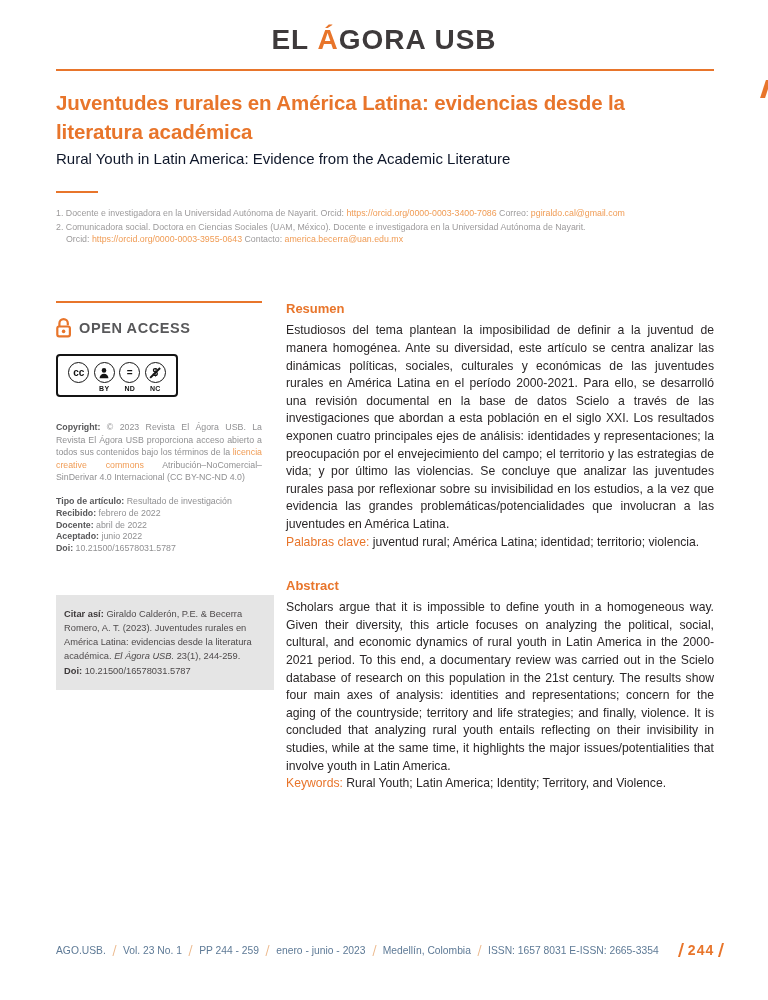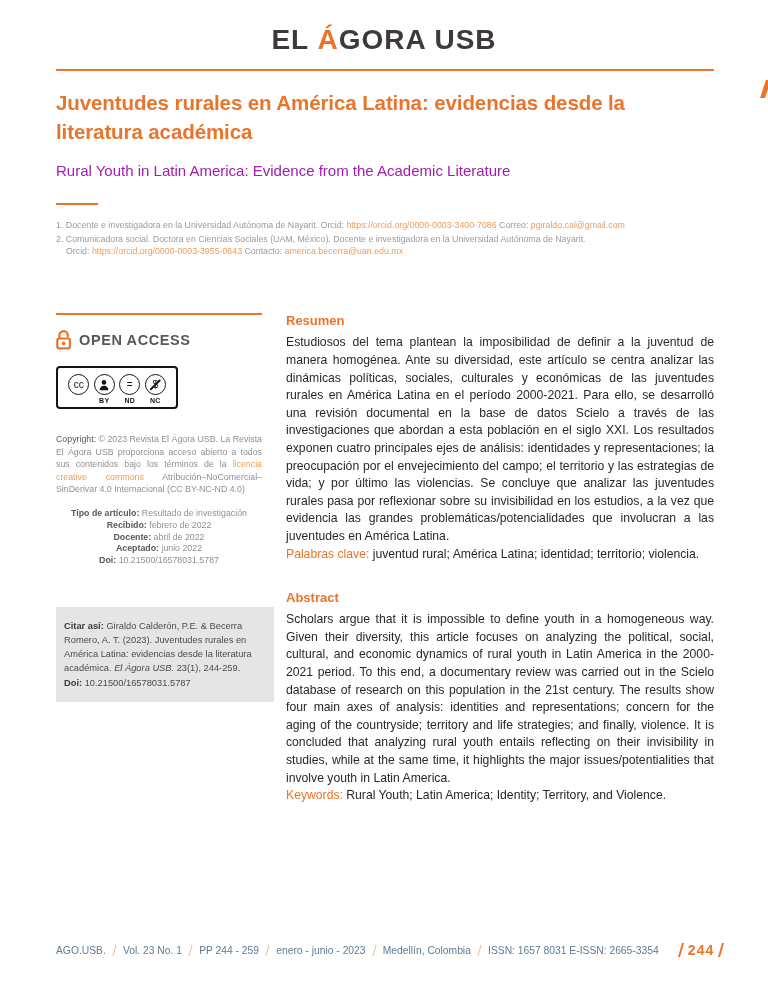--- a/index.html
+++ b/index.html
@@ -14,21 +14,21 @@
   
   .masthead { padding-top:26px; text-align:center; }
   .logo { font-size:28px; font-weight:700; letter-spacing:1px; color:#3e3a3b; line-height:1; }
   .logo .accent { color:#E8752B; }
   .rule-full { margin:15px 54px 0 56px; height:2px; background:#E8752B; }
   .right-tick { position:absolute; right:0; top:80px; width:5px; height:18px; background:#E8752B; transform:skewX(-18deg); }
 
   
   .title-block { margin:17px 54px 0 56px; }
   .title-es { font-size:20.5px; line-height:1.42; font-weight:700; color:#E8752B; max-width:640px; letter-spacing:-0.1px; }
-  .title-en { margin-top:15px; font-size:15px; line-height:1.35; font-weight:400; color:#a21caf; }
+  .title-en { margin-top:3px; font-size:15px; line-height:1.35; font-weight:400; color:#0f172a; }
   .short-rule { margin-top:22px; width:42px; height:2px; background:#E8752B; }
 
   
   .byline { margin:28px 54px 0 56px; font-size:13.5px; color:#3a3637; }
   .byline sup { font-size:8.5px; color:#E8752B; vertical-align:super; }
   .footnotes { margin:14px 54px 0 56px; font-size:8.8px; line-height:12px; color:#9c9a9b; }
   .fn { padding-left:10px; text-indent:-10px; margin-bottom:2px; }
   .fn a, .fn-link { color:#F09C55; text-decoration:none; cursor:pointer; }
 
   
@@ -39,31 +39,31 @@
   
   .side-rule { height:2px; background:#E8752B; margin-bottom:14px; }
   .open-access { display:flex; align-items:center; gap:7px; }
   .open-access-label { font-size:14.5px; font-weight:600; letter-spacing:0.6px; color:#58585a; }
 
   .cc-badge { margin-top:16px; width:122px; border:2px solid #141414; border-radius:4px; padding:6px 8px 3px; background:#fff; }
   .cc-icons { display:grid; grid-template-columns:repeat(4,1fr); justify-items:center; }
   .cc-circle {
     position:relative; width:21px; height:21px; border:1.6px solid #141414; border-radius:50%;
     display:flex; align-items:center; justify-content:center;
-    font-size:10px; font-weight:400; color:#141414; line-height:1;
+    font-size:10px; font-weight:700; color:#141414; line-height:1;
   }
   .cc-circle.nc::after { content:""; position:absolute; left:2px; top:9px; width:14px; height:1.6px; background:#141414; transform:rotate(-45deg); }
   .cc-labels { display:grid; grid-template-columns:repeat(4,1fr); justify-items:center; margin-top:2px; }
   .cc-labels span { font-size:7px; font-weight:700; color:#141414; letter-spacing:0.3px; }
 
   .copyright { margin-top:24px; font-size:8.8px; line-height:12.5px; color:#909092; text-align:justify; }
-  .copyright .lbl { font-weight:400; color:#58585a; }
+  .copyright .lbl { font-weight:700; color:#58585a; }
   .copyright .cc-link { color:#F09C55; cursor:pointer; }
 
-  .article-info { margin-top:12px; font-size:8.8px; line-height:11.8px; color:#909092;text-align:center; }
+  .article-info { margin-top:12px; font-size:8.8px; line-height:11.8px; color:#909092; }
   .article-info .lbl { font-weight:700; color:#58585a; }
 
   .citation-box { margin-top:40px; background:#e5e5e5; padding:12px 8px; width:218px; font-size:9.3px; line-height:14px; color:#4e4a4b; }
   .citation-box .lbl { font-weight:700; color:#3e3a3b; }
   .citation-box .journal { font-style:italic; }
   .citation-box .doi-line { margin-top:1px; }
 
   
   .section-head { font-size:13px; font-weight:700; color:#E8752B; margin-bottom:6px; }
   .body-text { font-size:12.2px; line-height:17.6px; text-align:justify; color:#2b2728; }

